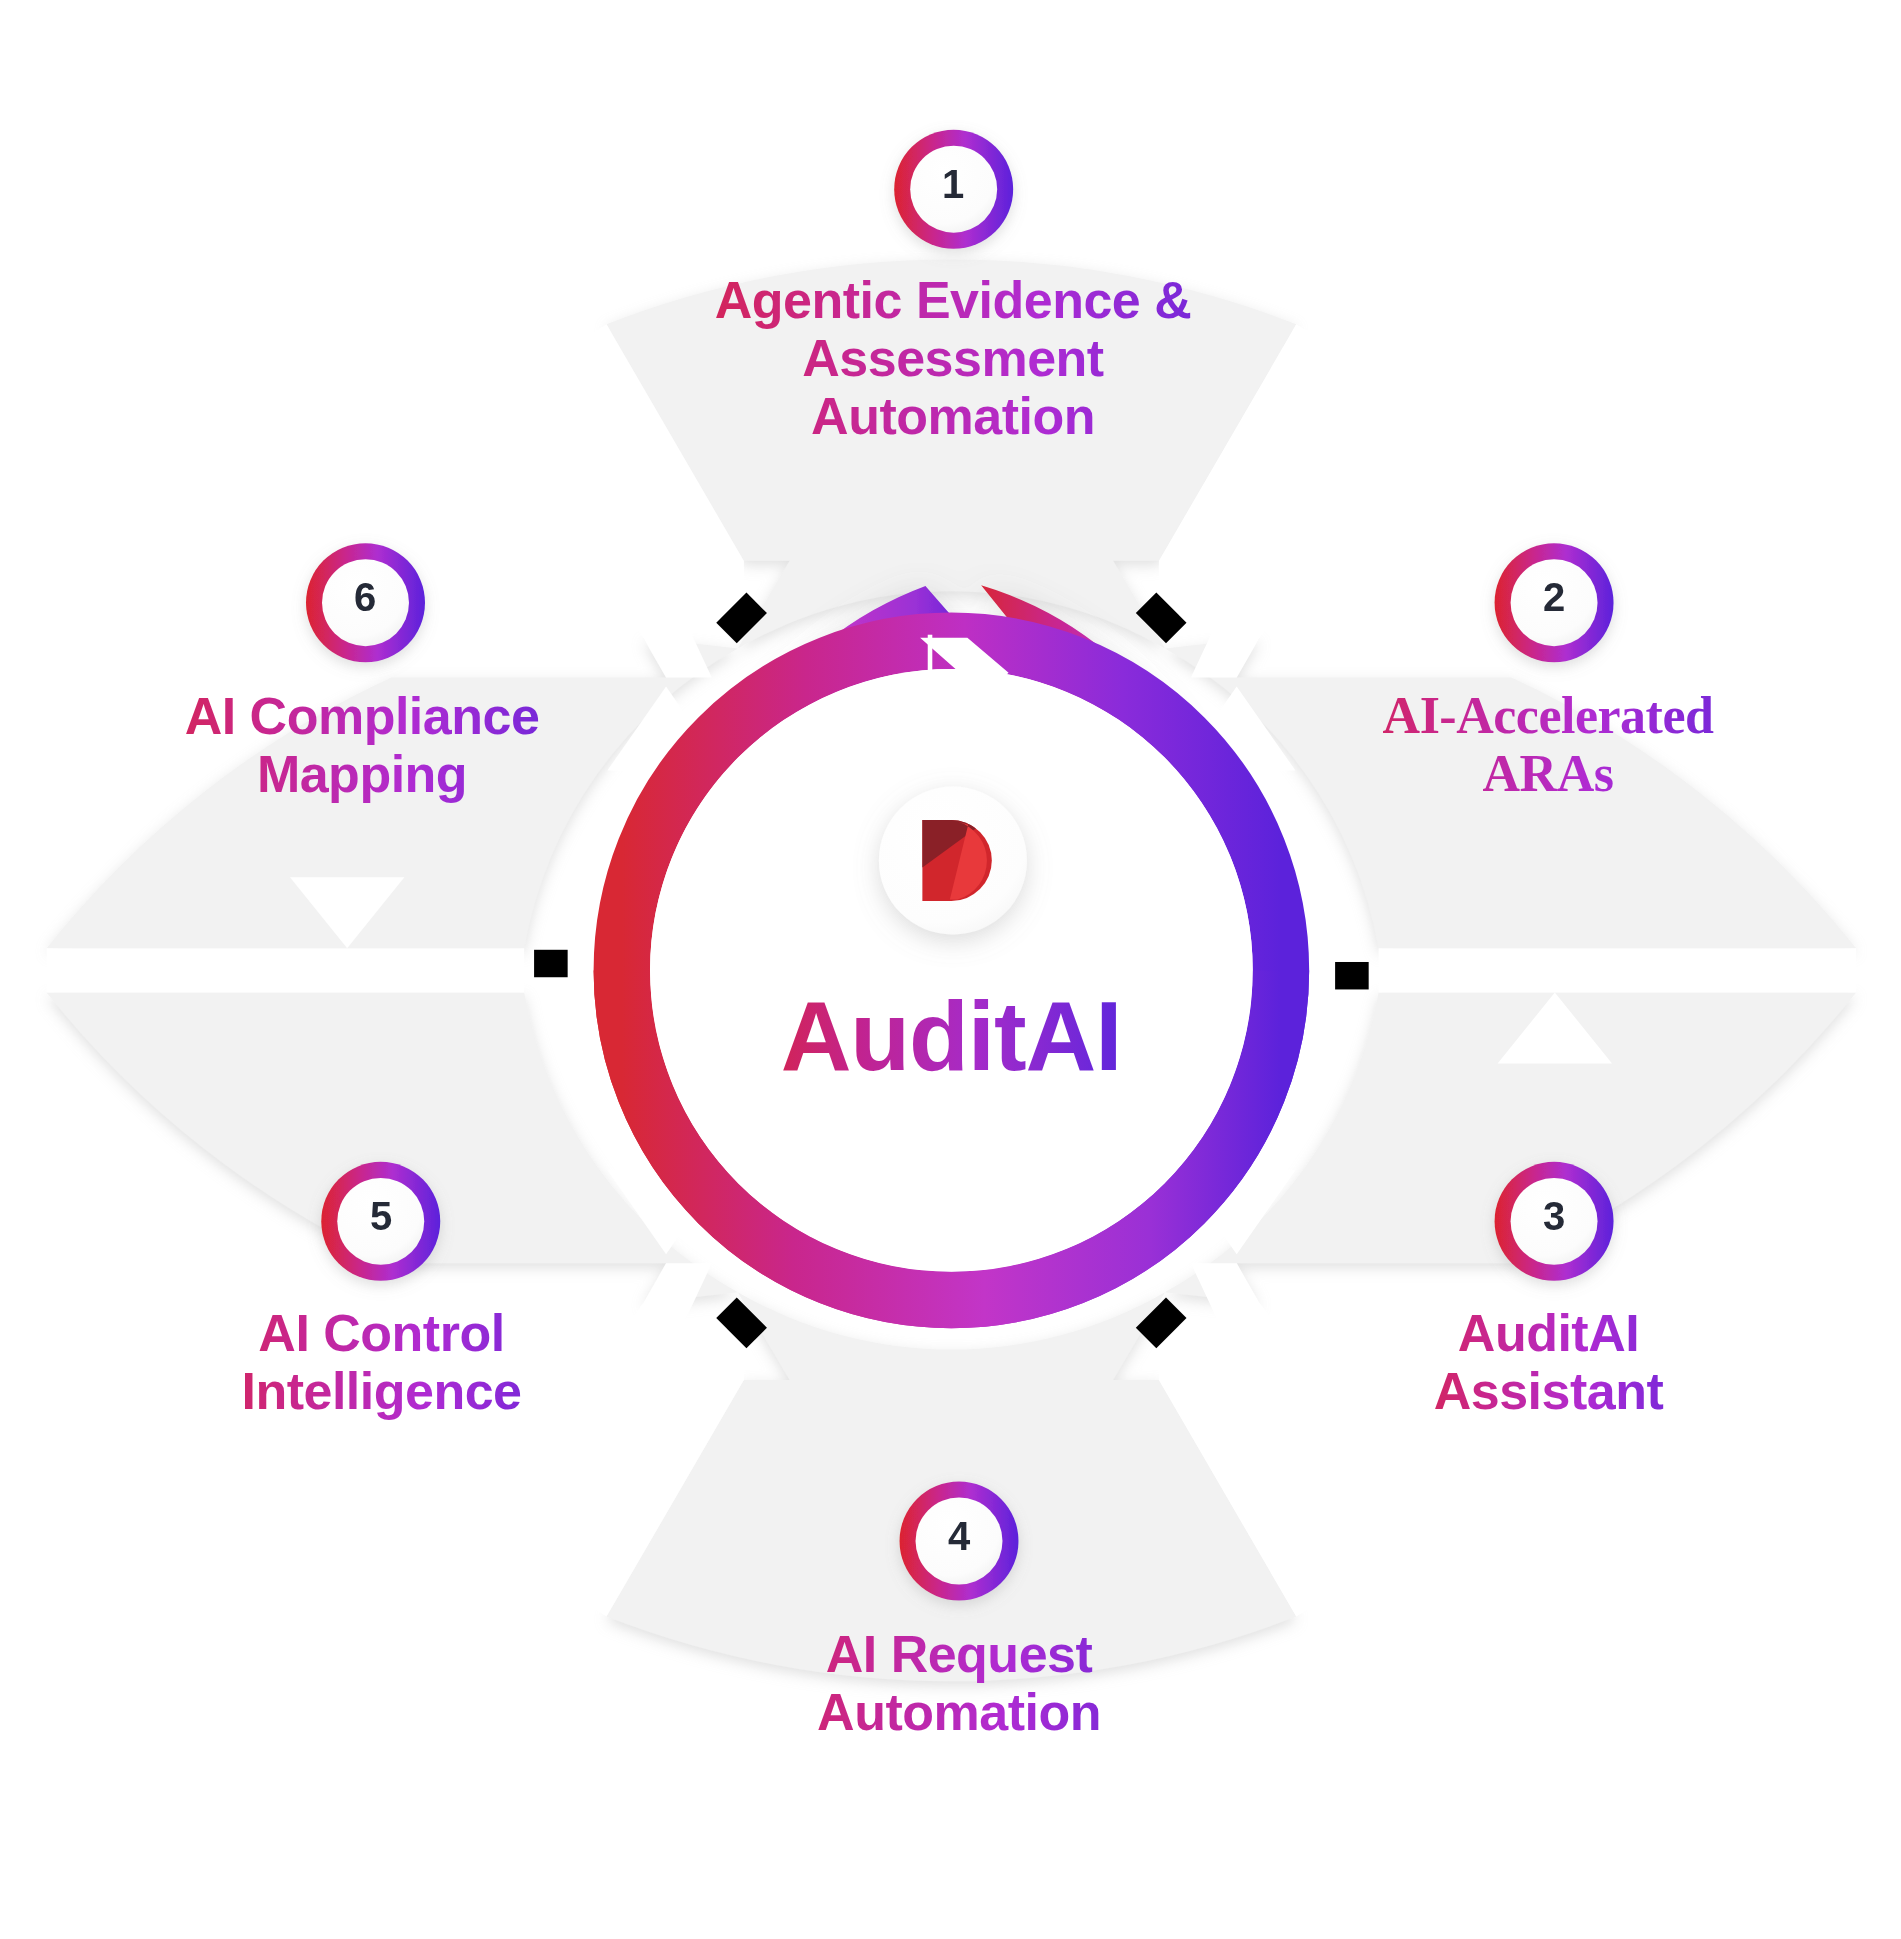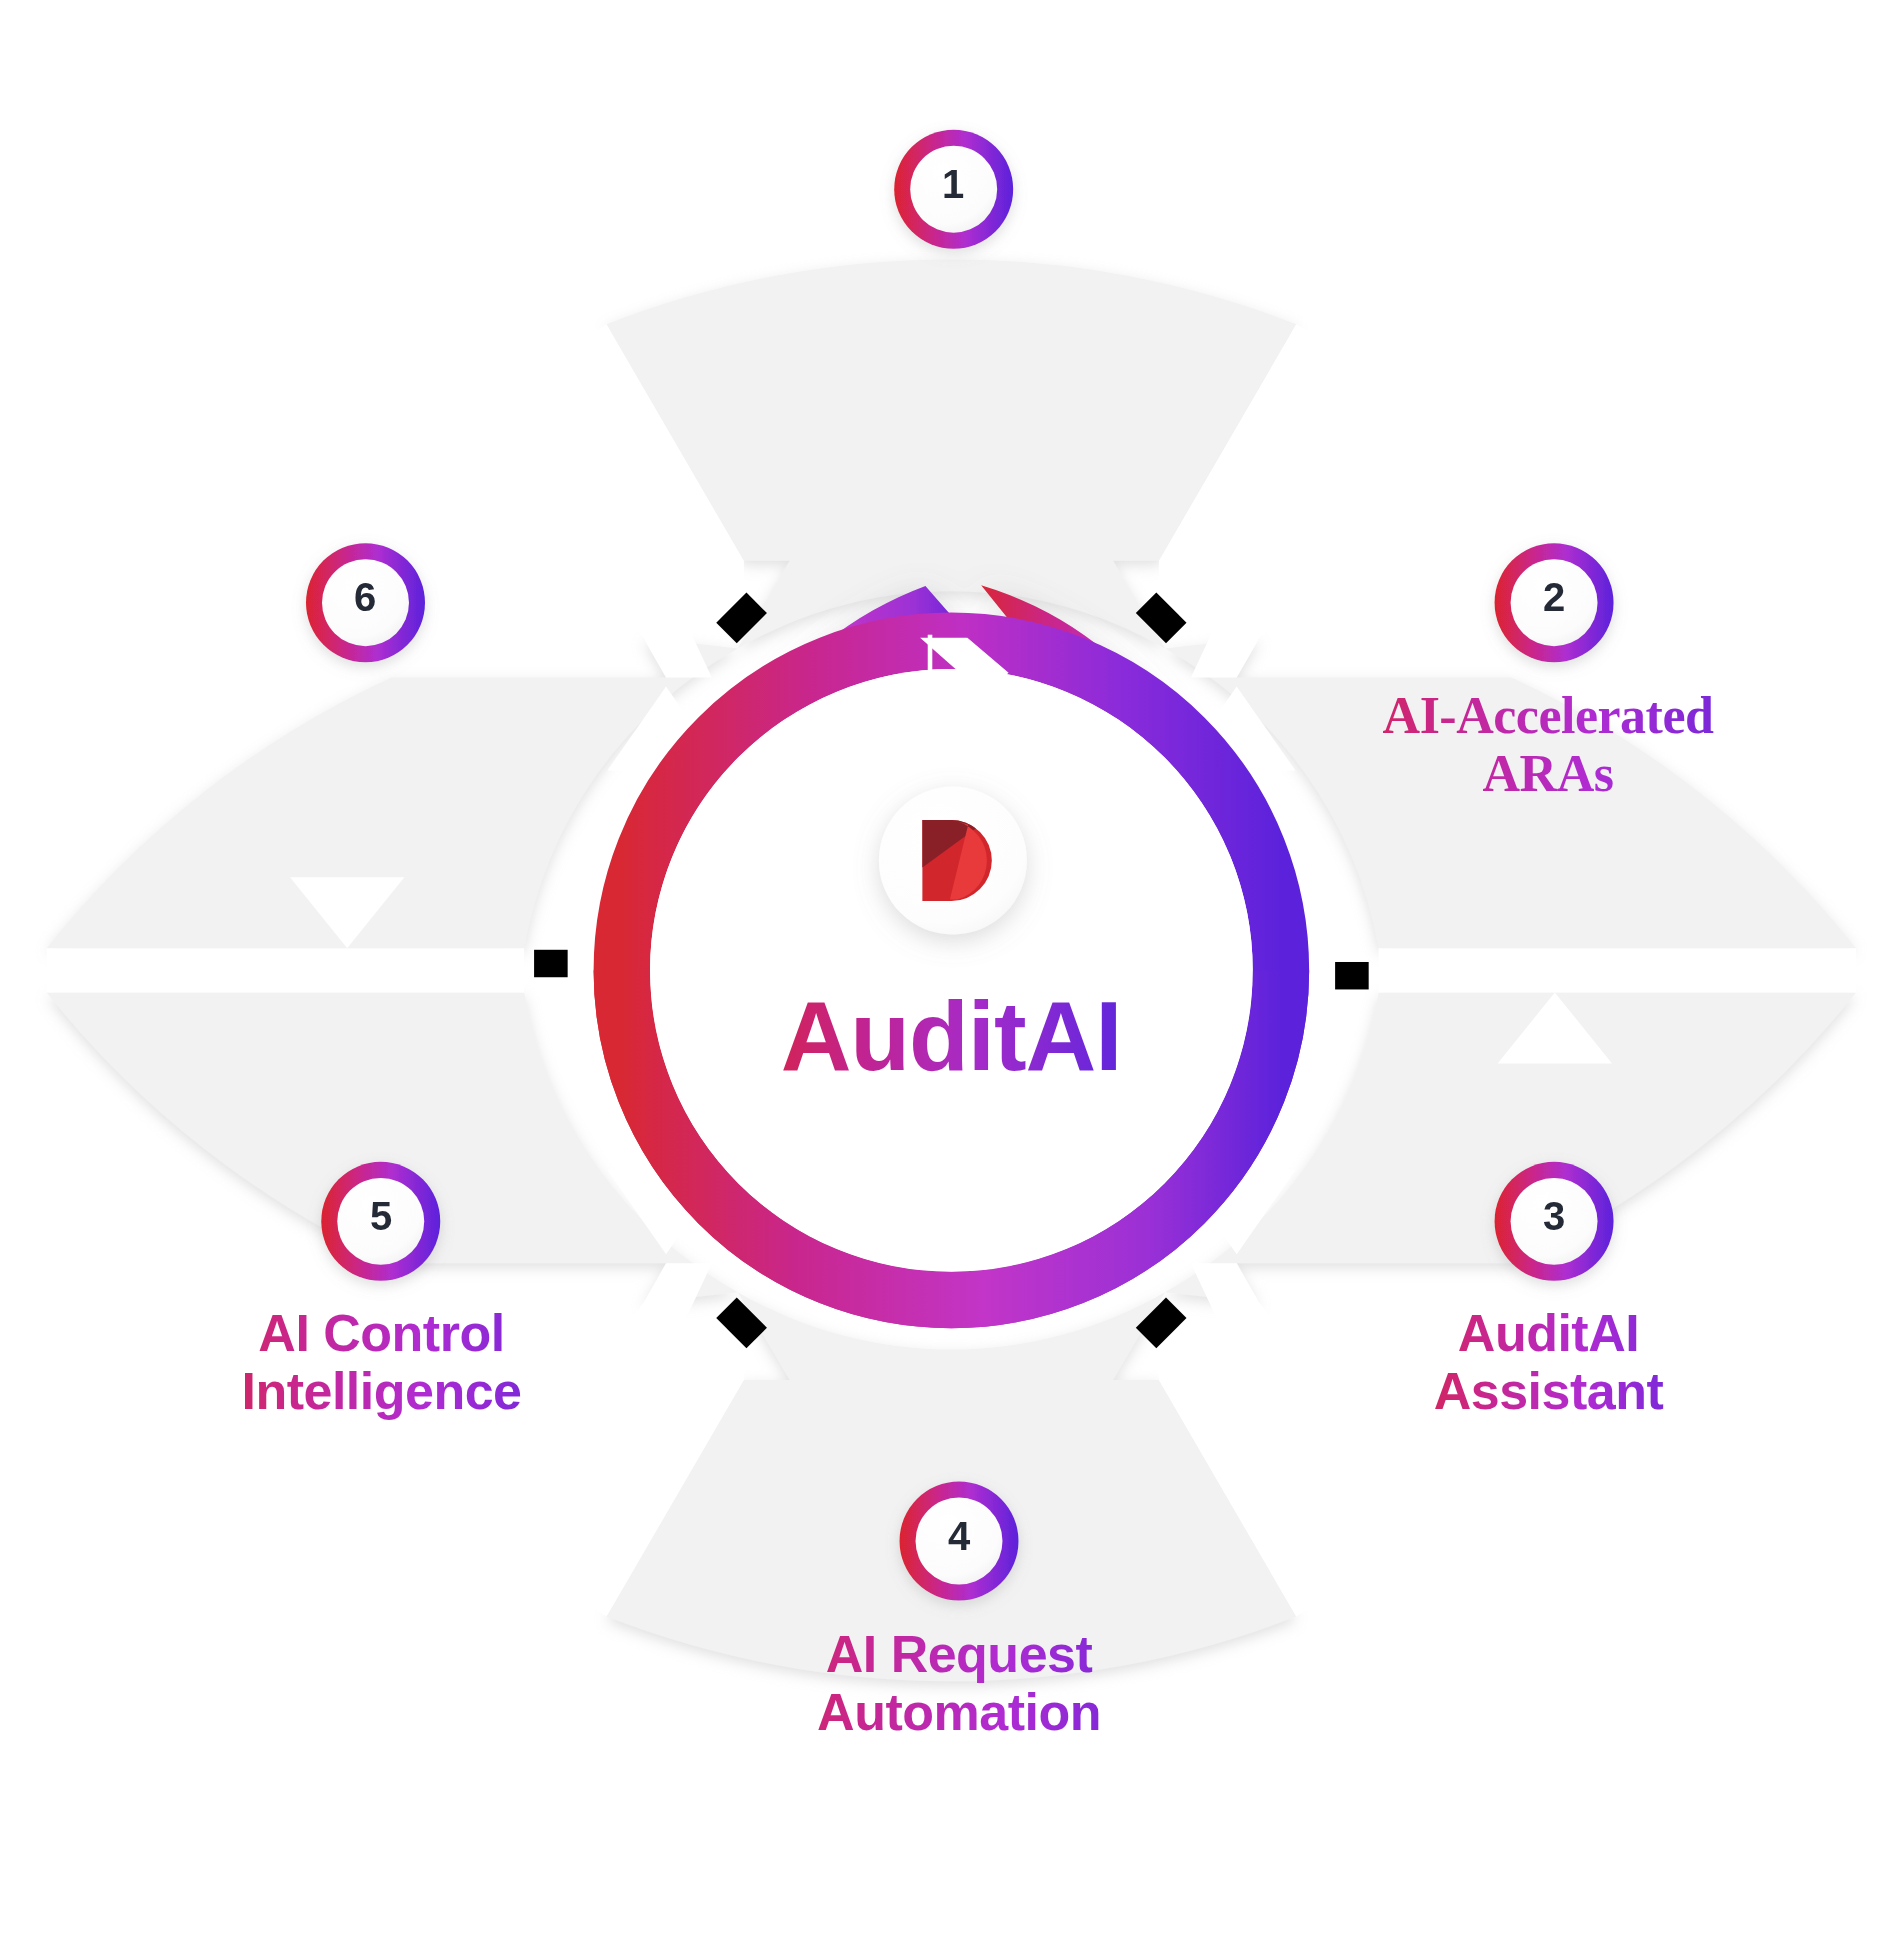--- a/index.html
+++ b/index.html
@@ -278,34 +278,41 @@
     </g>
   </svg>
 
   <div class="badge-num" style="left:915px; top:162px; width:76px;">1</div>
   <div class="badge-num" style="left:1516px; top:575px; width:76px;">2</div>
   <div class="badge-num" style="left:1516px; top:1194px; width:76px;">3</div>
   <div class="badge-num" style="left:921px; top:1514px; width:76px;">4</div>
   <div class="badge-num" style="left:343px; top:1194px; width:76px;">5</div>
   <div class="badge-num" style="left:327px; top:575px; width:76px;">6</div>
 
+  <div class="seg-label" style="left:606px; top:271px; width:694px;
+              background-image:linear-gradient(90deg,#DC2430 0%,#C9268C 33%,#B02BD2 62%,#7A28D8 84%,#4A20D8 100%);">Agentic Evidence &amp;
+Assessment
+Automation</div>
 
   <div class="seg-label" style="left:1285px; top:687px; width:526px;
               background-image:linear-gradient(90deg,#DC2430 0%,#C9268C 30%,#B02BD2 58%,#7A28D8 82%,#4A20D8 100%);font-family:Liberation Serif, serif;">AI-Accelerated
 ARAs</div>
 
   <div class="seg-label" style="left:1369px; top:1304px; width:359px;
               background-image:linear-gradient(90deg,#DC2430 0%,#C9268C 32%,#B02BD2 60%,#7A28D8 84%,#4A20D8 100%);">AuditAI
 Assistant</div>
 
   <div class="seg-label" style="left:696px; top:1625px; width:526px;
               background-image:linear-gradient(90deg,#DC2430 0%,#C9268C 30%,#B02BD2 58%,#7A28D8 82%,#4A20D8 100%);">AI Request
 Automation</div>
 
   <div class="seg-label" style="left:149px; top:1304px; width:465px;
               background-image:linear-gradient(90deg,#DC2430 0%,#C9268C 31%,#B02BD2 59%,#7A28D8 83%,#4A20D8 100%);">AI Control
 Intelligence</div>
 
+  <div class="seg-label" style="left:99px; top:687px; width:526px;
+              background-image:linear-gradient(90deg,#DC2430 0%,#C9268C 31%,#B02BD2 59%,#7A28D8 83%,#4A20D8 100%);">AI Compliance
+Mapping</div>
 
   <div class="center-wordmark" style="left:722px; top:980px; width:458px;">AuditAI</div>
 
 </div>
 
 
 </body></html>

